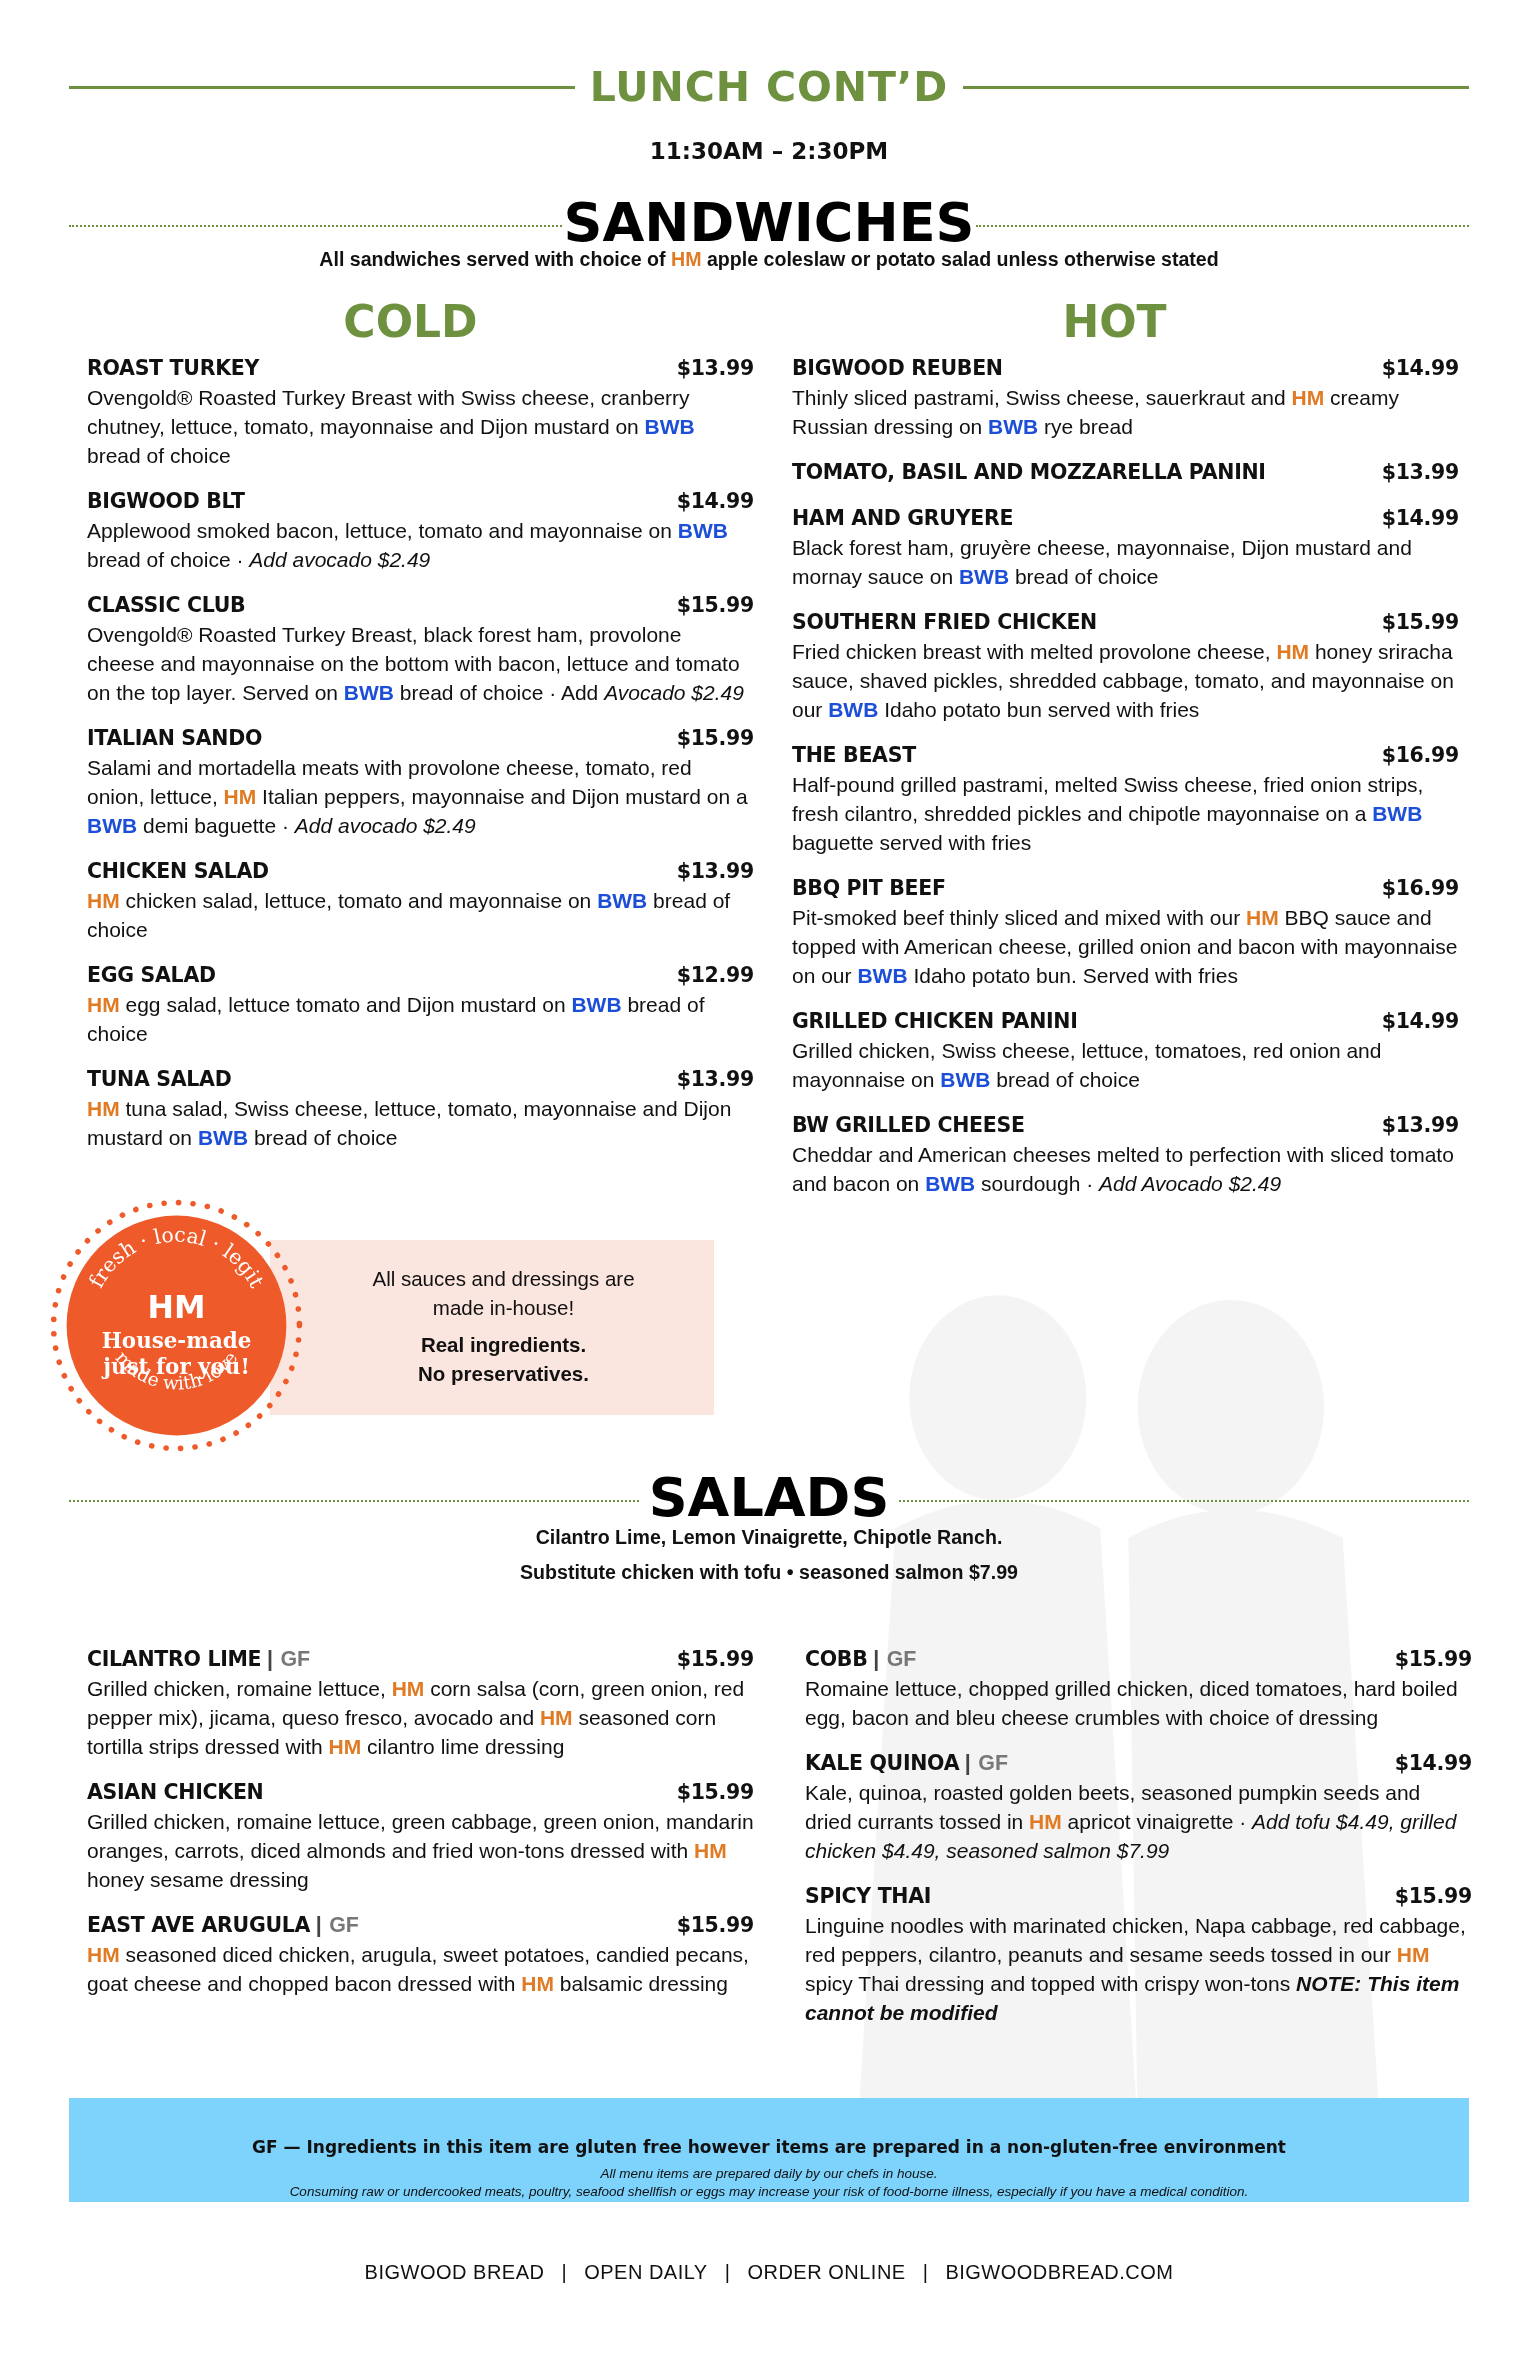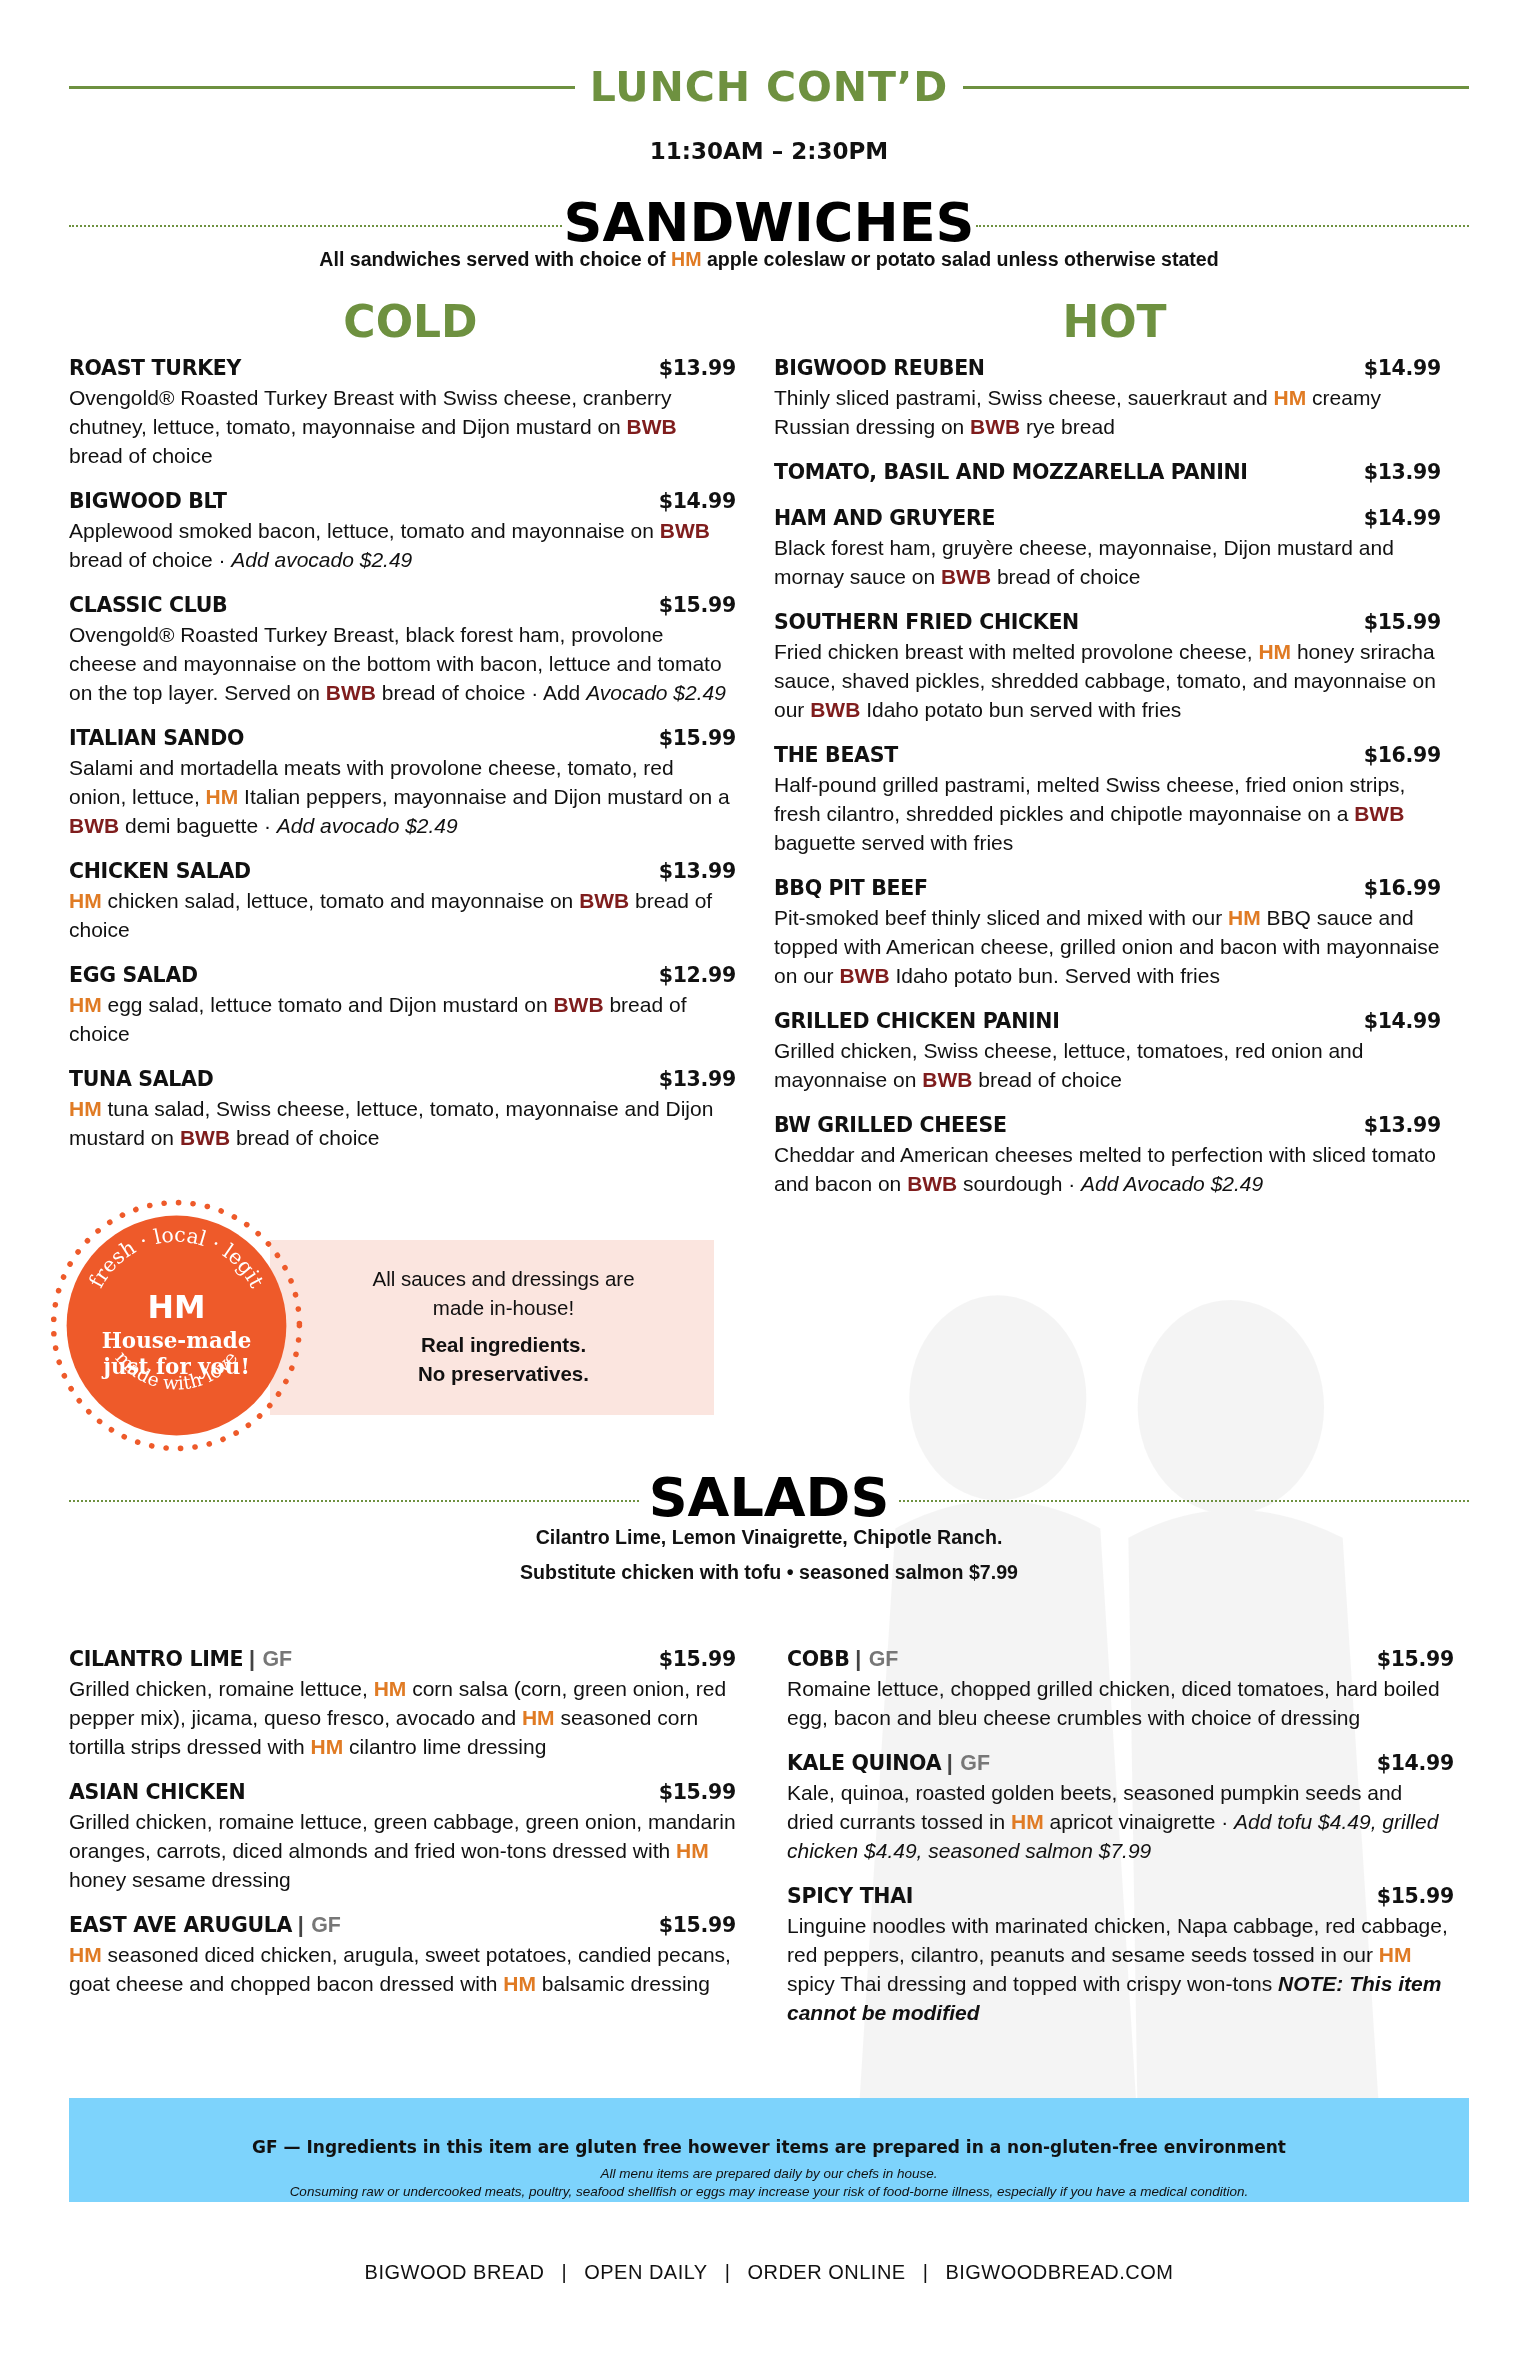--- a/index.html
+++ b/index.html
@@ -22,26 +22,26 @@
   .hours { margin-top:30px; font-family:"DejaVu Sans", sans-serif; font-weight:bold; font-size:23px; }
 
   .sec-head { position:absolute; left:69px; width:1400px; display:flex; align-items:center; }
   .sec-head .dots { flex:1; border-top:2.8px dotted #6e9140; margin-top:5.6px; }
   .sec-head .label {
     font-family:"DejaVu Sans", sans-serif; font-weight:bold; color:#000000;
     font-size:54px; padding:0 1.9px; line-height:1;
   }
   .sub { position:absolute; left:69px; width:1400px; text-align:center; font-weight:bold; font-size:19.6px; line-height:29px; }
   .hm { color:#e07b24; font-weight:bold; }
-  .bwb { color:#7f1d1d; font-weight:bold; }
+  .bwb { color:#1d4ed8; font-weight:bold; }
   .col-head {
     position:absolute; font-family:"DejaVu Sans", sans-serif; font-weight:bold;
     color:#6e9140; font-size:44px; text-align:center; width:671px;
   }
-  .col { position:absolute; width:667px; }
+  .col { position:absolute; width:667px;margin-left:18px; }
   .item { margin-bottom:17px; }
   .item-top { display:flex; justify-content:space-between; font-weight:bold; font-size:21.4px; line-height:29px; }
   .item-name { font-family:"DejaVu Sans", sans-serif; font-weight:bold; font-size:20.5px; letter-spacing:-0.3px; }
   .gf { color:#777; font-weight:bold; }
   .item-desc { font-size:21px; line-height:29px; }
   .it { font-style:italic; }
   .b-it { font-style:italic; font-weight:bold; }
 
   .promo-band {
     position:absolute; left:270px; top:1240px; width:444px; height:175px; background:#fbe5df;

